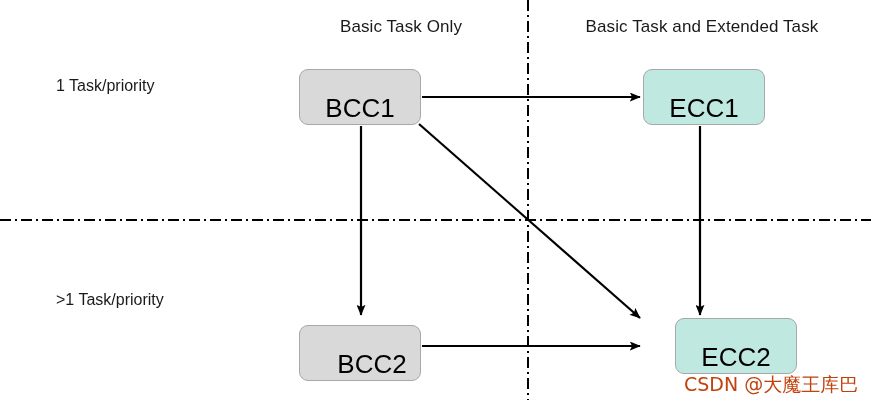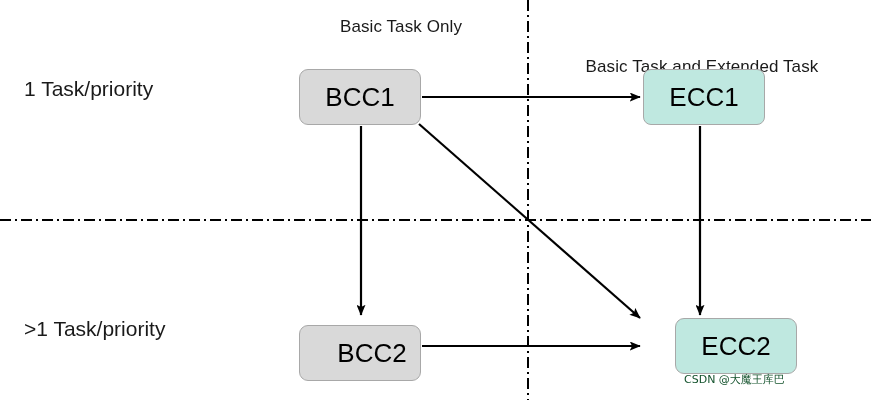--- a/index.html
+++ b/index.html
@@ -29,65 +29,66 @@
   
   .col-header {
     position: absolute;
     top: 17px;
     font-size: 17px;
     color: #1a1a1a;
     white-space: nowrap;
     letter-spacing: 0.1px;
   }
   #header-basic { left: 281px; width: 240px; text-align: center; }
-  #header-extended { left: 552px; width: 300px; text-align: center; margin-top: 40px; }
+  #header-extended { left: 552px; width: 300px; text-align: center; }
   
   .side-label {
     position: absolute;
-    font-size: 21px;
+    font-size: 16px;
     color: #1a1a1a;
     line-height: 1.38;
     white-space: pre-line;
+    margin-left: 32px;
   }
   #label-top-1 { left: 24px; top: 75px; }
   #label-top-2 { left: 24px; top: 118px; }
-  #label-bot-1 { left: 24px; top: 315px; }
+  #label-bot-1 { left: 24px; top: 289px; }
   #label-bot-2 { left: 24px; top: 338px; width: 240px; }
   
   .node {
     position: absolute;
     width: 122px;
     height: 56px;
     border-radius: 9px;
     display: flex;
-    align-items: center;
+    align-items: flex-end;
     justify-content: center;
     font-size: 26px;
     color: #000000;
     box-sizing: border-box;
   }
   .node.basic {
     background: #d9d9d9;
     border: 1px solid #a8a8a8;
   }
   .node.extended {
     background: #bfe8e0;
     border: 1px solid #a8a8a8;
   }
   #node-bcc1 { left: 299px; top: 69px; }
-  #node-ecc1 { left: 643px; top: 69px; border-radius: 8px; }
+  #node-ecc1 { left: 643px; top: 69px; }
   #node-bcc2 { left: 299px; top: 325px; padding-left: 24px; }
   #node-ecc2 { left: 643px; top: 318px; margin-left: 32px; }
   
   #watermark {
     position: absolute;
     left: 684px;
     top: 372px;
-    font-size: 11px;
-    color: #14532d;
+    font-size: 19px;
+    color: #c2410c;
     white-space: nowrap;
     font-family: "DejaVu Sans", sans-serif;
   }
 </style>
 </head>
 <body>
 
 <div id="canvas">
 
   <svg id="lines" width="871" height="400" viewBox="0 0 871 400">

